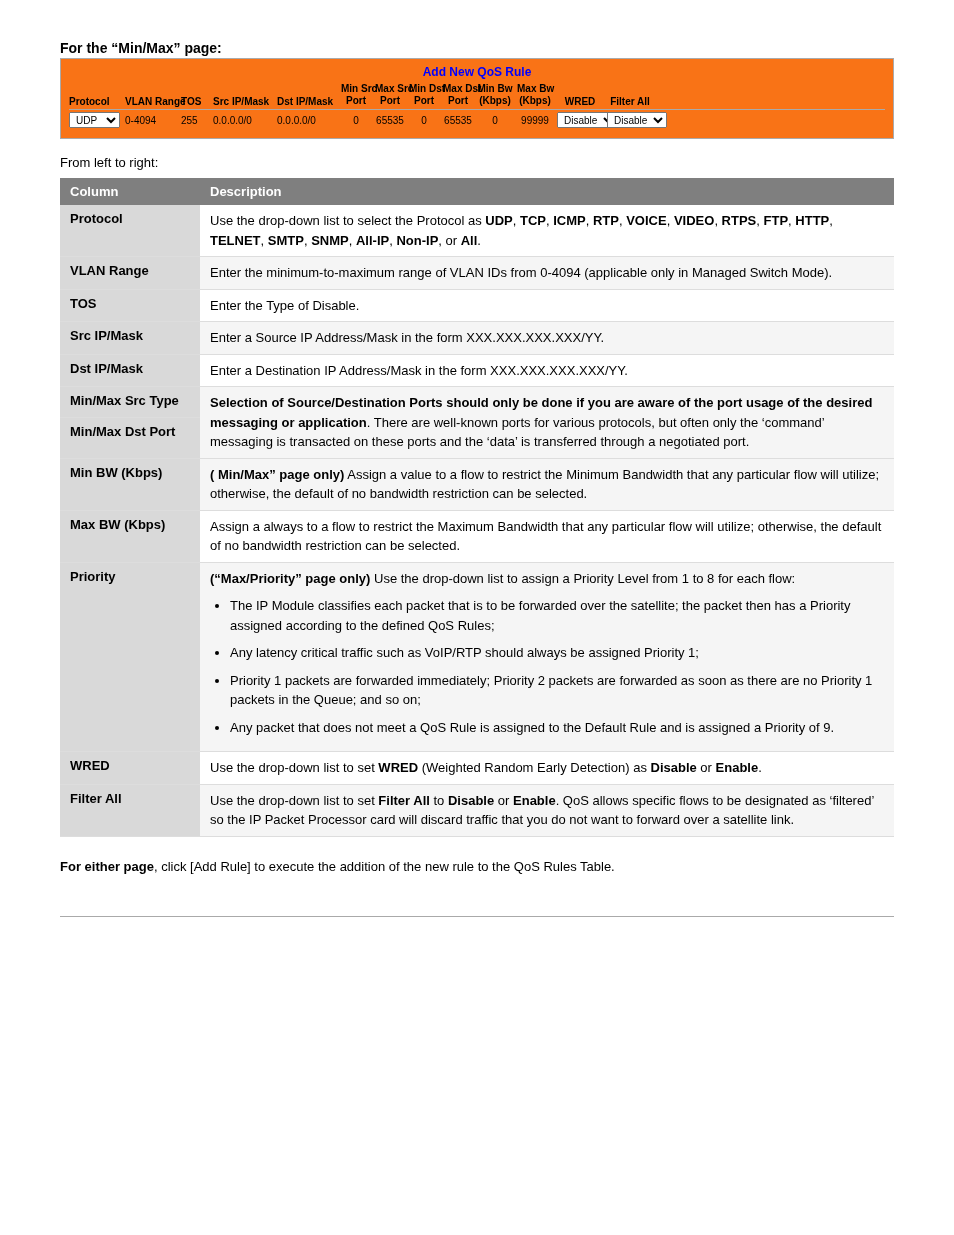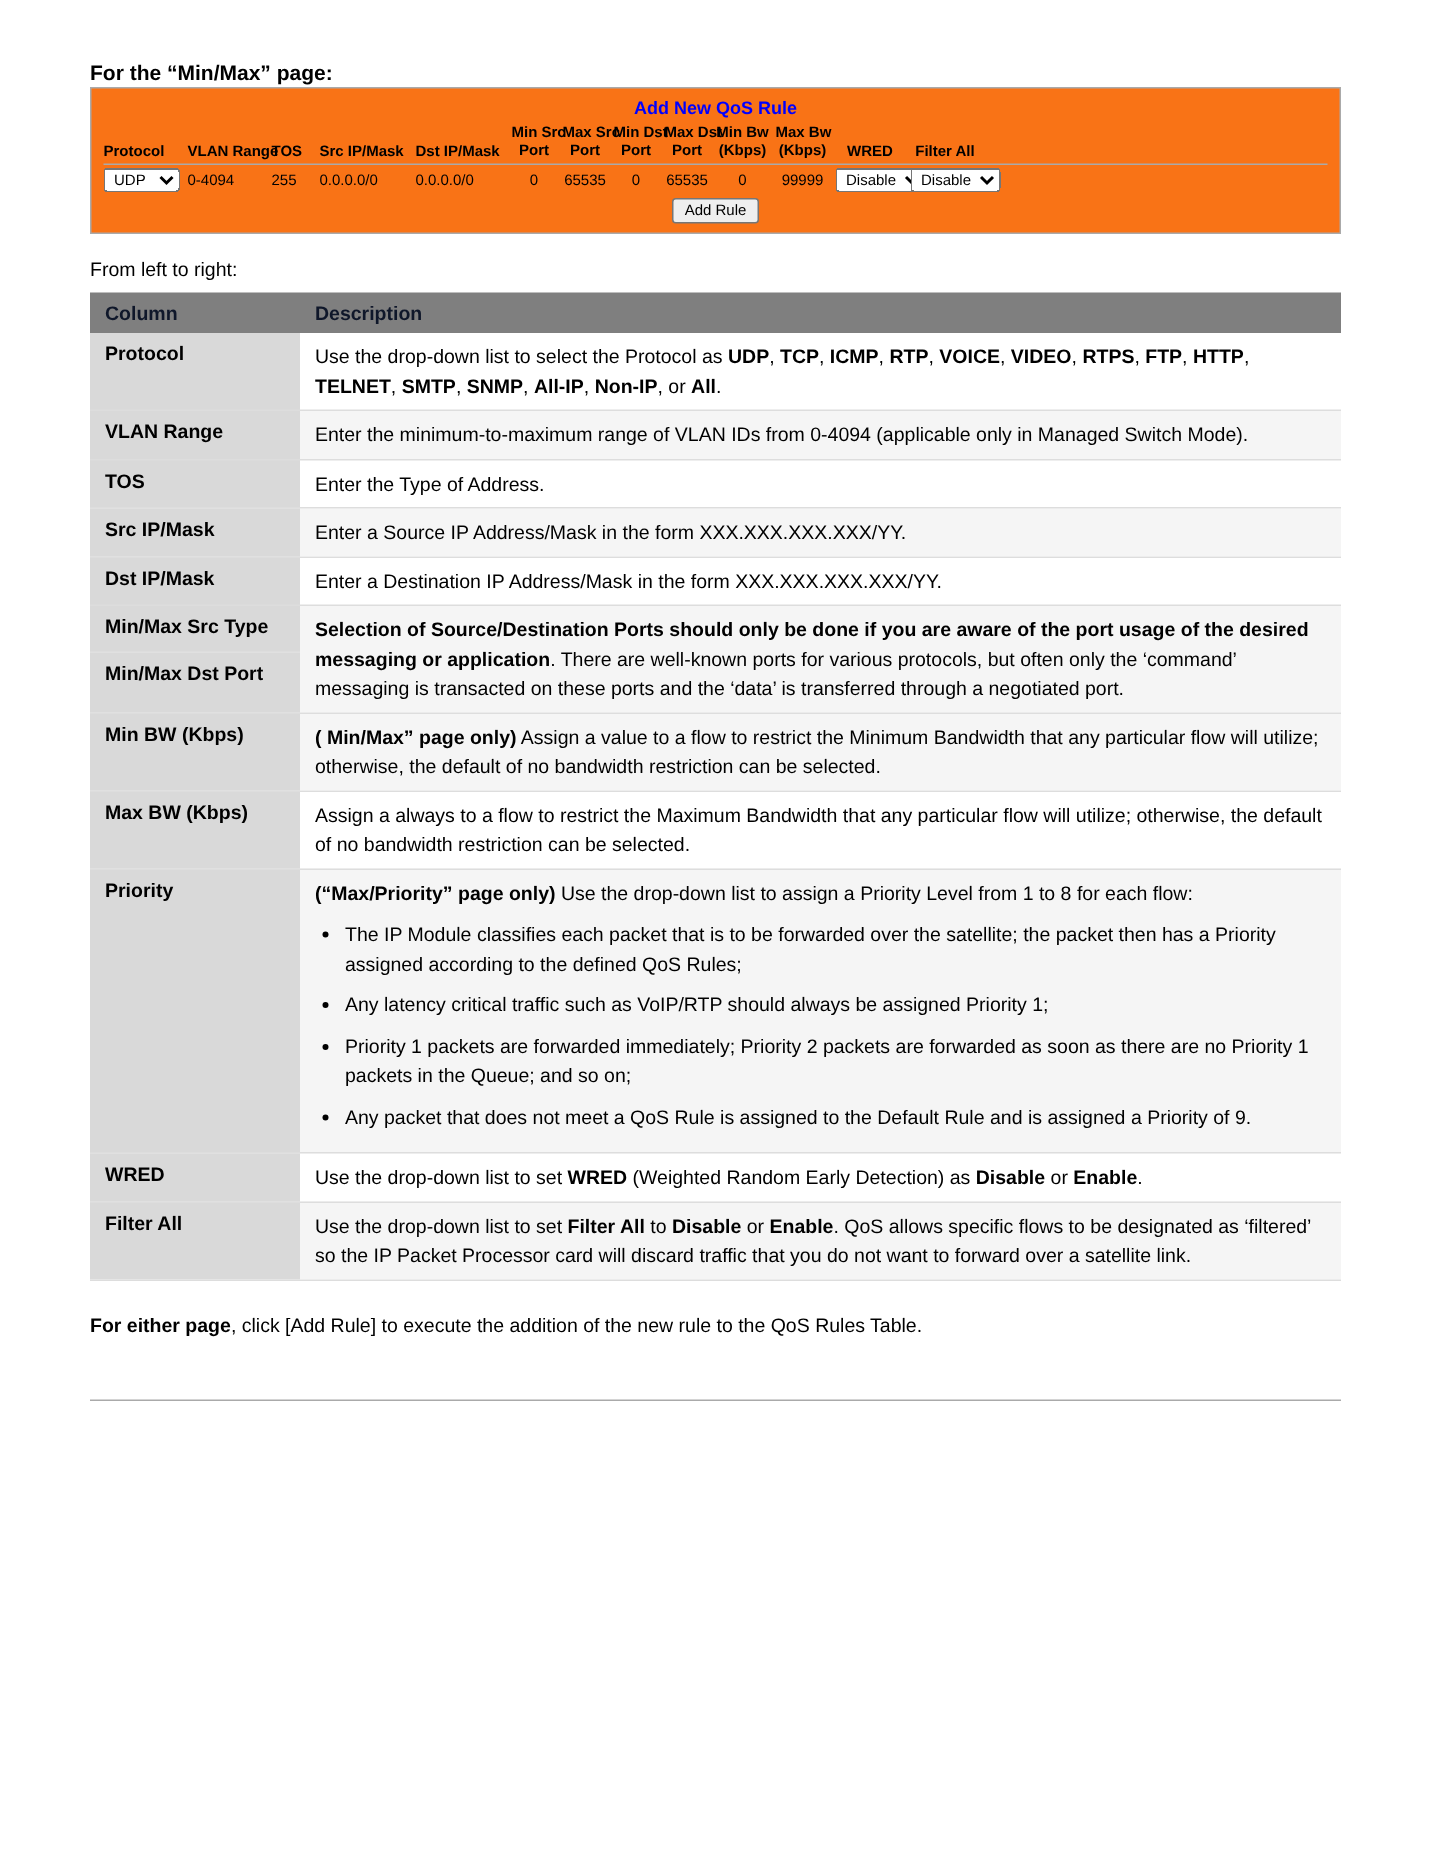--- a/index.html
+++ b/index.html
@@ -87,21 +87,21 @@
     }
 
     
     .desc-table {
       width: 100%;
       border-collapse: collapse;
       margin-bottom: 20px;
     }
     .desc-table th {
       background: #7f7f7f;
-      color: #0f172a;
+      color: #ffffff;
       padding: 6px 10px;
       text-align: left;
       font-size: 13px;
       font-weight: bold;
     }
     .desc-table td {
       padding: 6px 10px;
       font-size: 13px;
       vertical-align: top;
       border-bottom: 1px solid #ddd;
@@ -204,23 +204,20 @@
         <option>Enable</option>
       </select>
     </div>
     <div class="qos-cell c-filterall">
       <select class="qos-select">
         <option>Disable</option>
         <option>Enable</option>
       </select>
     </div>
   </div>
-  <div class="add-rule-center">
-    <button class="add-rule-btn">Add Rule</button>
-  </div>
 </div>
 
 <div class="from-left">From left to right:</div>
 
 <table class="desc-table">
   <thead>
     <tr>
       <th>Column</th>
       <th>Description</th>
     </tr>
@@ -237,21 +234,21 @@
     <tr>
       <td class="col-name">VLAN Range</td>
       <td class="col-desc">
         Enter the minimum-to-maximum range of VLAN IDs from 0-4094 (applicable only in Managed Switch Mode).
       </td>
     </tr>
 
     <tr>
       <td class="col-name">TOS</td>
       <td class="col-desc">
-        Enter the Type of Address.
+        Enter the Type of Disable.
       </td>
     </tr>
 
     <tr>
       <td class="col-name">Src IP/Mask</td>
       <td class="col-desc">
         Enter a Source IP Address/Mask in the form XXX.XXX.XXX.XXX/YY.
       </td>
     </tr>
 

